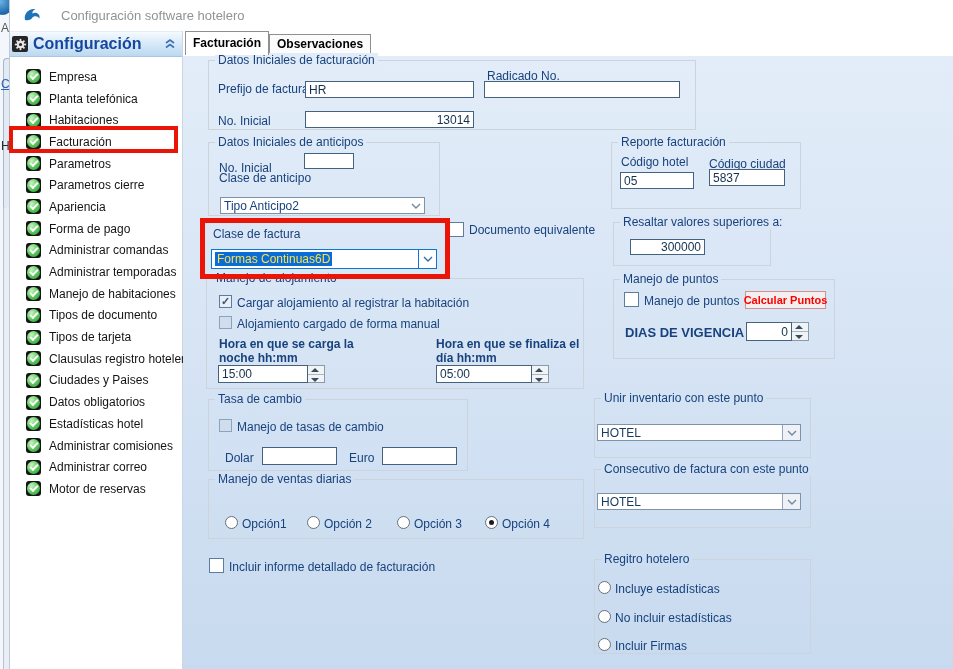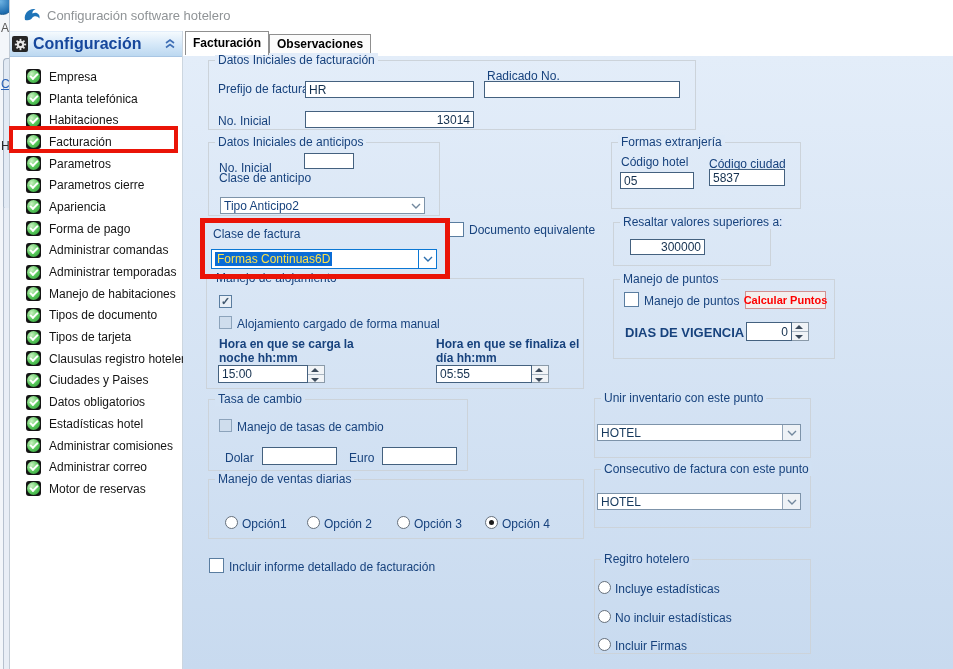--- a/index.html
+++ b/index.html
@@ -15,21 +15,21 @@
                  border-left:1px solid #b7c1cf;}
   .frag{position:absolute;font-size:12px;line-height:12px;}
   .frag-a{left:1px;top:22px;color:#5a5a5a;}
   .frag-c{left:1px;top:78px;color:#2a62b8;text-decoration:underline;}
   .frag-h{left:1px;top:140px;color:#2b2b2b;}
   .frag-icon{position:absolute;left:-8px;top:-6px;width:19px;height:19px;border-radius:50%;
              background:radial-gradient(circle at 40% 35%, #6db2e2, #1d6cae 70%);border:1px solid #14568c;}
 
   
   .window{position:absolute;left:9px;top:0;right:0;bottom:0;background:#fff;border-left:1px solid #c2cbd5;}
-  .titlebar{height:31px;display:flex;align-items:center;gap:4px;padding-left:12px;background:#fff;}
+  .titlebar{height:31px;display:flex;align-items:center;gap:18px;padding-left:12px;background:#fff;}
   .titlebar .title{font-size:13px;color:#8f9396;}
   .content{display:flex;height:638px;}
 
   
   .sidebar{width:172px;border-right:1px solid #ccd6e0;background:#fff;flex:none;position:relative;}
   .sb-header{height:24px;display:flex;align-items:center;gap:5px;padding:0 6px 0 2px;
              background:linear-gradient(180deg,#f5fafe,#d4e7f8 55%,#bcd8f0);
              border-top:1px solid #e3eefa;border-bottom:1px solid #a9c6e4;cursor:pointer;}
   .gearbox{width:16px;height:16px;background:#262626;border-radius:2px;display:flex;
            align-items:center;justify-content:center;flex:none;}
@@ -270,33 +270,34 @@
                 </svg>
             </span>
           </div>
 
           <span class="cb big" style="left:266px;top:166px;"></span>
           <span class="lbl" style="left:286px;top:167px;">Documento equivalente</span>
 
           <div class="grp" style="left:23px;top:222px;width:378px;height:111px;">
             <span class="gt" style="background:#d9e6f6;">Manejo de alojamiento</span>
             <span class="cb on" style="left:12px;top:16px;"></span>
+            <span class="lbl" style="left:30px;top:17px;">Cargar alojamiento al registrar la habitación</span>
             <span class="cb dis" style="left:12px;top:37px;"></span>
             <span class="lbl" style="left:30px;top:38px;">Alojamiento cargado de forma manual</span>
             <span class="lbl b" style="left:12px;top:58px;width:172px;">Hora en que se carga la noche hh:mm</span>
             <span class="lbl b" style="left:229px;top:58px;width:160px;">Hora en que se  finaliza el día hh:mm</span>
             <div class="spin" style="left:11px;top:86px;width:107px;height:18px;">
               <span class="sin">15:00</span>
               <span class="sbtns">
                   <span class="su"></span>
                   <span class="sd"></span>
                 </span>
             </div>
             <div class="spin" style="left:229px;top:86px;width:113px;height:18px;">
-              <span class="sin">05:55</span>
+              <span class="sin">05:00</span>
               <span class="sbtns">
                   <span class="su"></span>
                   <span class="sd"></span>
                 </span>
             </div>
           </div>
 
           <div class="grp" style="left:25px;top:343px;width:260px;height:72px;">
             <span class="gt" style="background:#d4e3f4;">Tasa de cambio</span>
             <span class="cb dis" style="left:10px;top:19px;"></span>
@@ -316,21 +317,21 @@
             <span class="rb" style="left:188px;top:36px;"></span>
             <span class="lbl" style="left:205px;top:37px;">Opción 3</span>
             <span class="rb on" style="left:276px;top:36px;"></span>
             <span class="lbl" style="left:293px;top:37px;">Opción 4</span>
           </div>
 
           <span class="cb big" style="left:26px;top:502px;"></span>
           <span class="lbl" style="left:46px;top:504px;">Incluir informe detallado de facturación</span>
 
           <div class="grp" style="left:428px;top:86px;width:190px;height:67px;">
-            <span class="gt" style="background:#deeaf8;">Formas extranjería</span>
+            <span class="gt" style="background:#deeaf8;">Reporte facturación</span>
             <span class="lbl" style="left:9px;top:12px;">Código hotel</span>
             <span class="lbl" style="left:97px;top:14px;">Código ciudad</span>
             <input class="tb" style="left: 8px; top: 29px; width: 74px; height: 17px;" value="05">
             <input class="tb" style="left: 97px; top: 26px; width: 76px; height: 17px;" value="5837">
           </div>
 
           <div class="grp" style="left:430px;top:166px;width:158px;height:44px;">
             <span class="gt" style="background:#dbe7f7;">Resaltar valores superiores a:</span>
             <input class="tb ta-r" style="left: 16px; top: 16px; width: 75px; height: 16px;" value="300000">
           </div>

